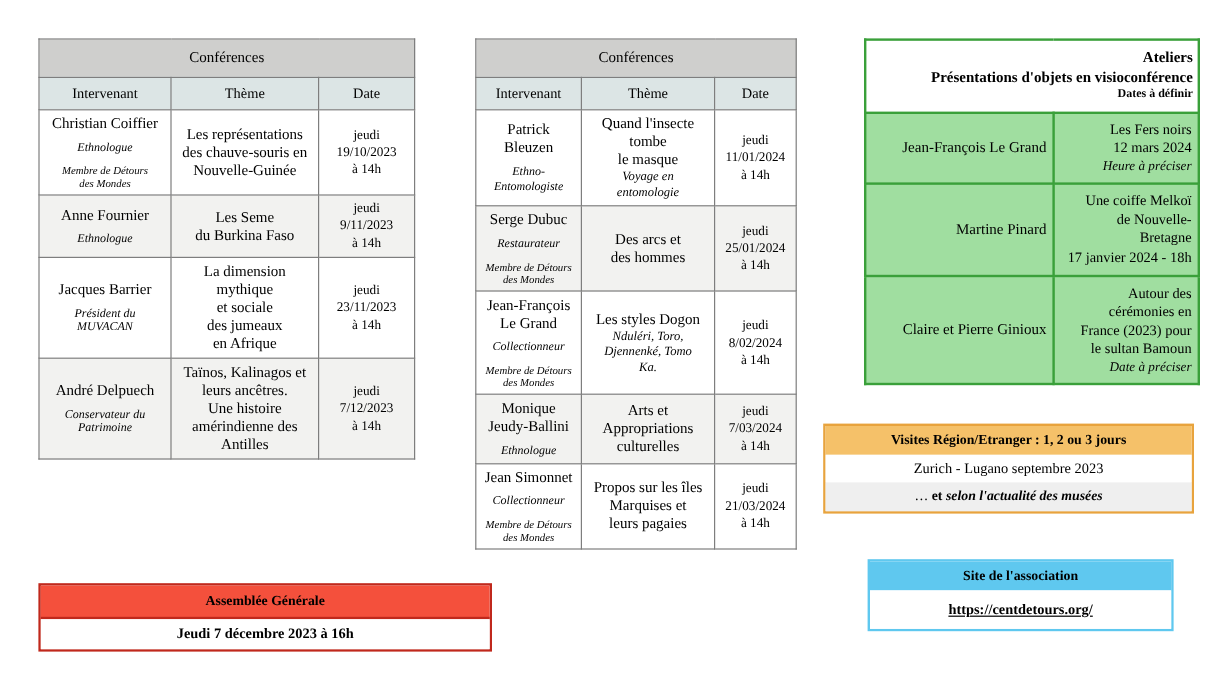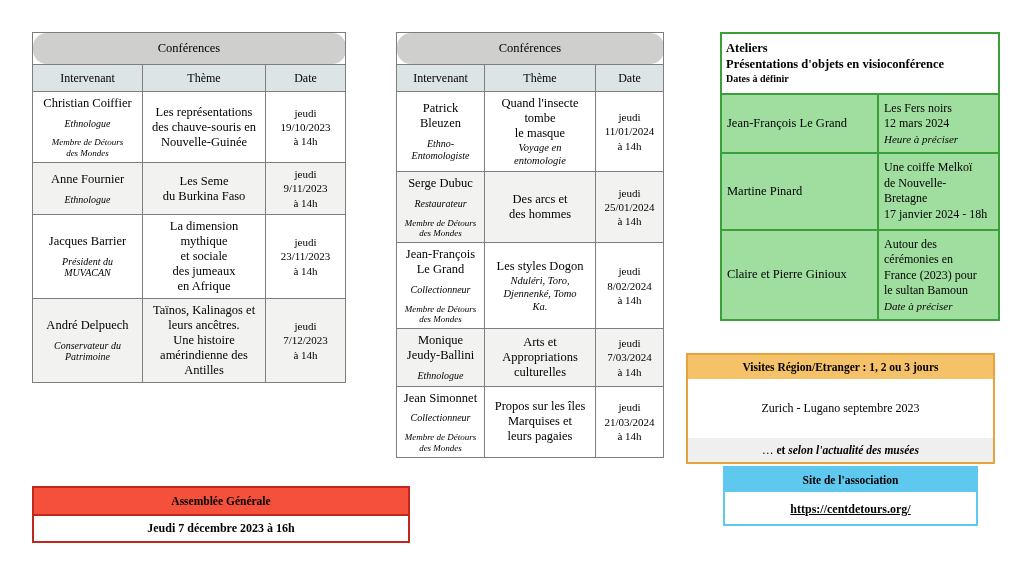--- a/index.html
+++ b/index.html
@@ -33,21 +33,20 @@
     border: 1px solid #7e7e7e;
     text-align: center;
     vertical-align: middle;
     padding: 4px 3px;
     line-height: 1.18;
   }
   .conf-title {
     background: #cfcfcd;
     font-size: 12.5px;
     padding: 8px 4px !important;
-    border-radius: 14px;
   }
   .conf-head td {
     background: #dce5e5;
     font-size: 12px;
     padding: 6px 4px !important;
   }
   .row-white td { background: #ffffff; }
   .row-alt   td { background: #f2f2f0; }
 
   .nm { font-size: 12.5px; display:block; }
@@ -115,21 +114,21 @@
     position: absolute;
     left: 720px;
     top: 32px;
     width: 278px;
     border-collapse: collapse;
     table-layout: fixed;
     border: 2px solid #3aa03a;
   }
   #table-ateliers td {
     border: 2px solid #3aa03a;
-    text-align: left;
+    text-align: right;
     vertical-align: middle;
     padding: 6px 5px;
     background: #a0dea0;
     line-height: 1.25;
   }
   #table-ateliers col.g1 { width: 157px; }
   #table-ateliers col.g2 { width: 121px; }
   #table-ateliers td.at-title {
     background: #ffffff;
     padding: 7px 4px;
@@ -154,21 +153,21 @@
     background: #f5c169;
     font-weight: bold;
     font-size: 11.5px;
     text-align: center;
     padding: 6px 4px;
   }
   #box-visites .r1 {
     background: #ffffff;
     font-size: 12px;
     text-align: center;
-    padding: 22px 4px;
+    padding: 4px 4px;
   }
   #box-visites .r2 {
     background: #efefef;
     font-size: 11.5px;
     text-align: center;
     padding: 6px 4px;
   }
   #box-visites .r2 i { font-weight: bold; }
   #box-visites .r2 b { font-weight: bold; }
 

